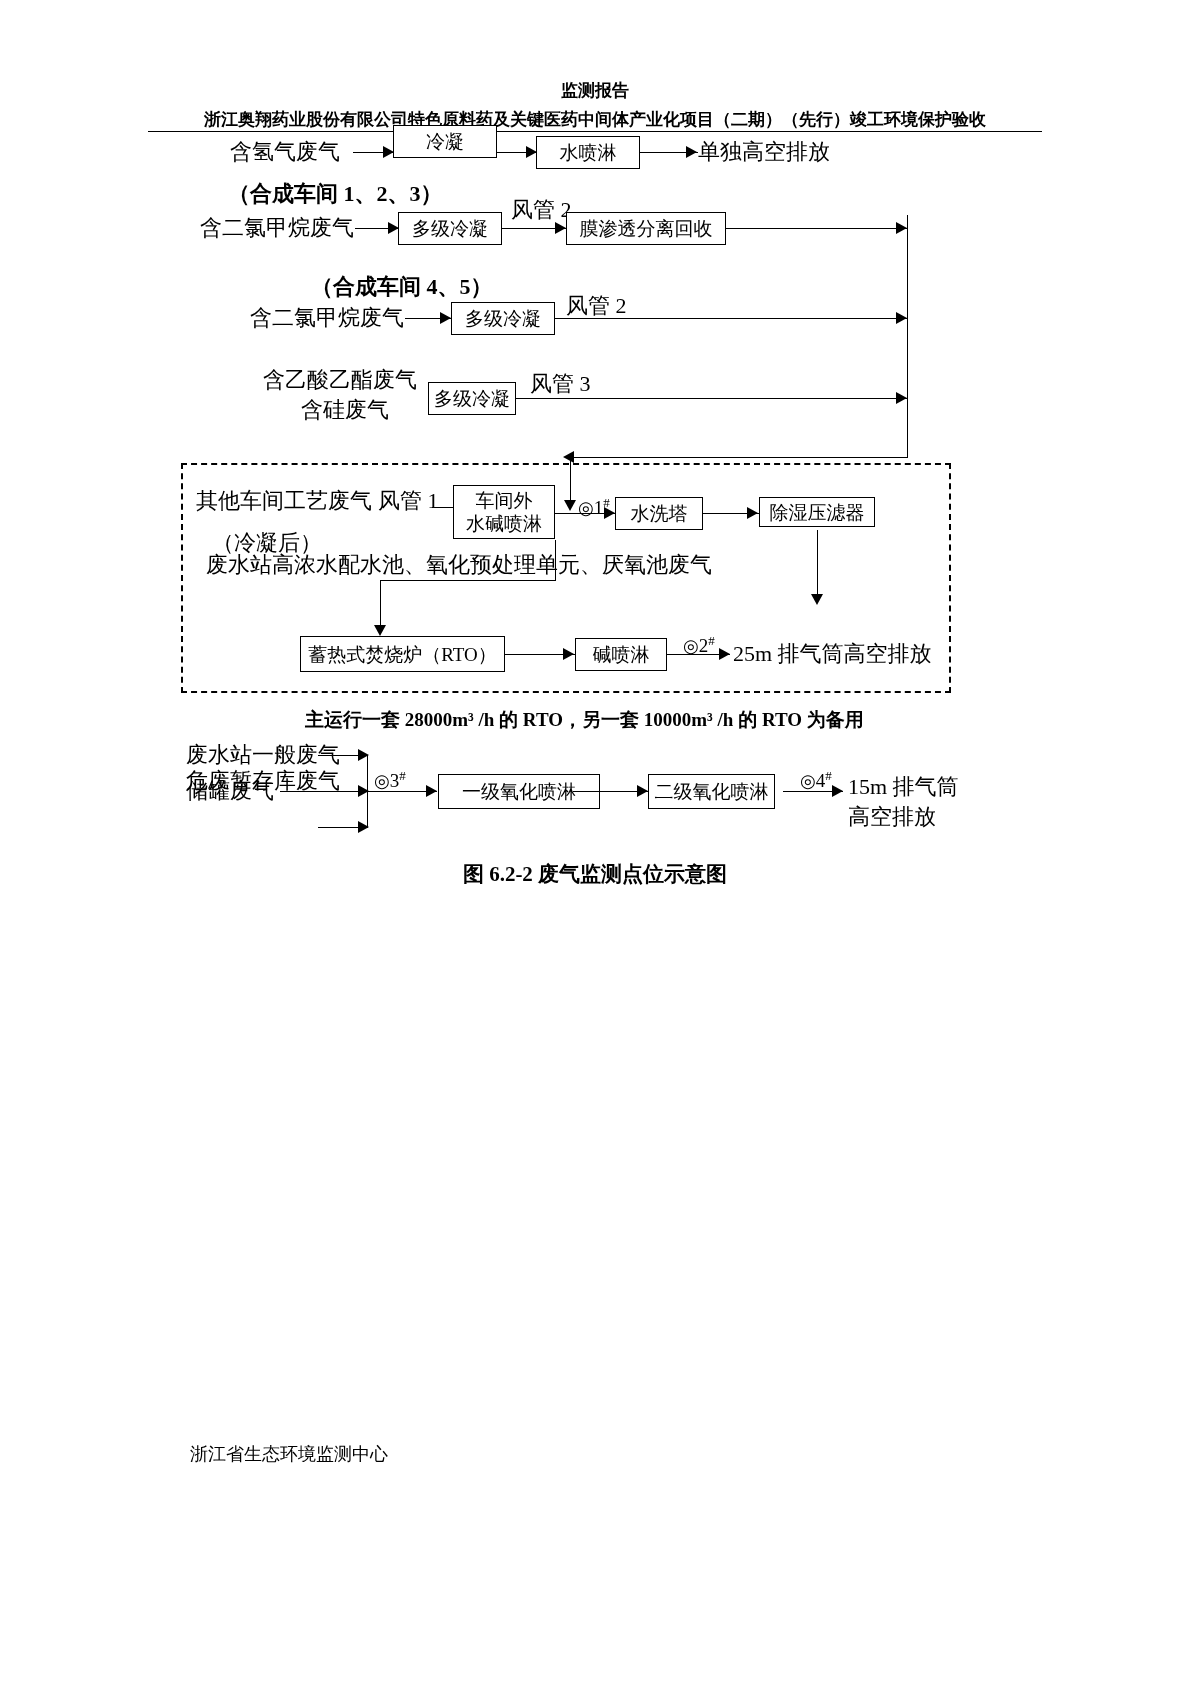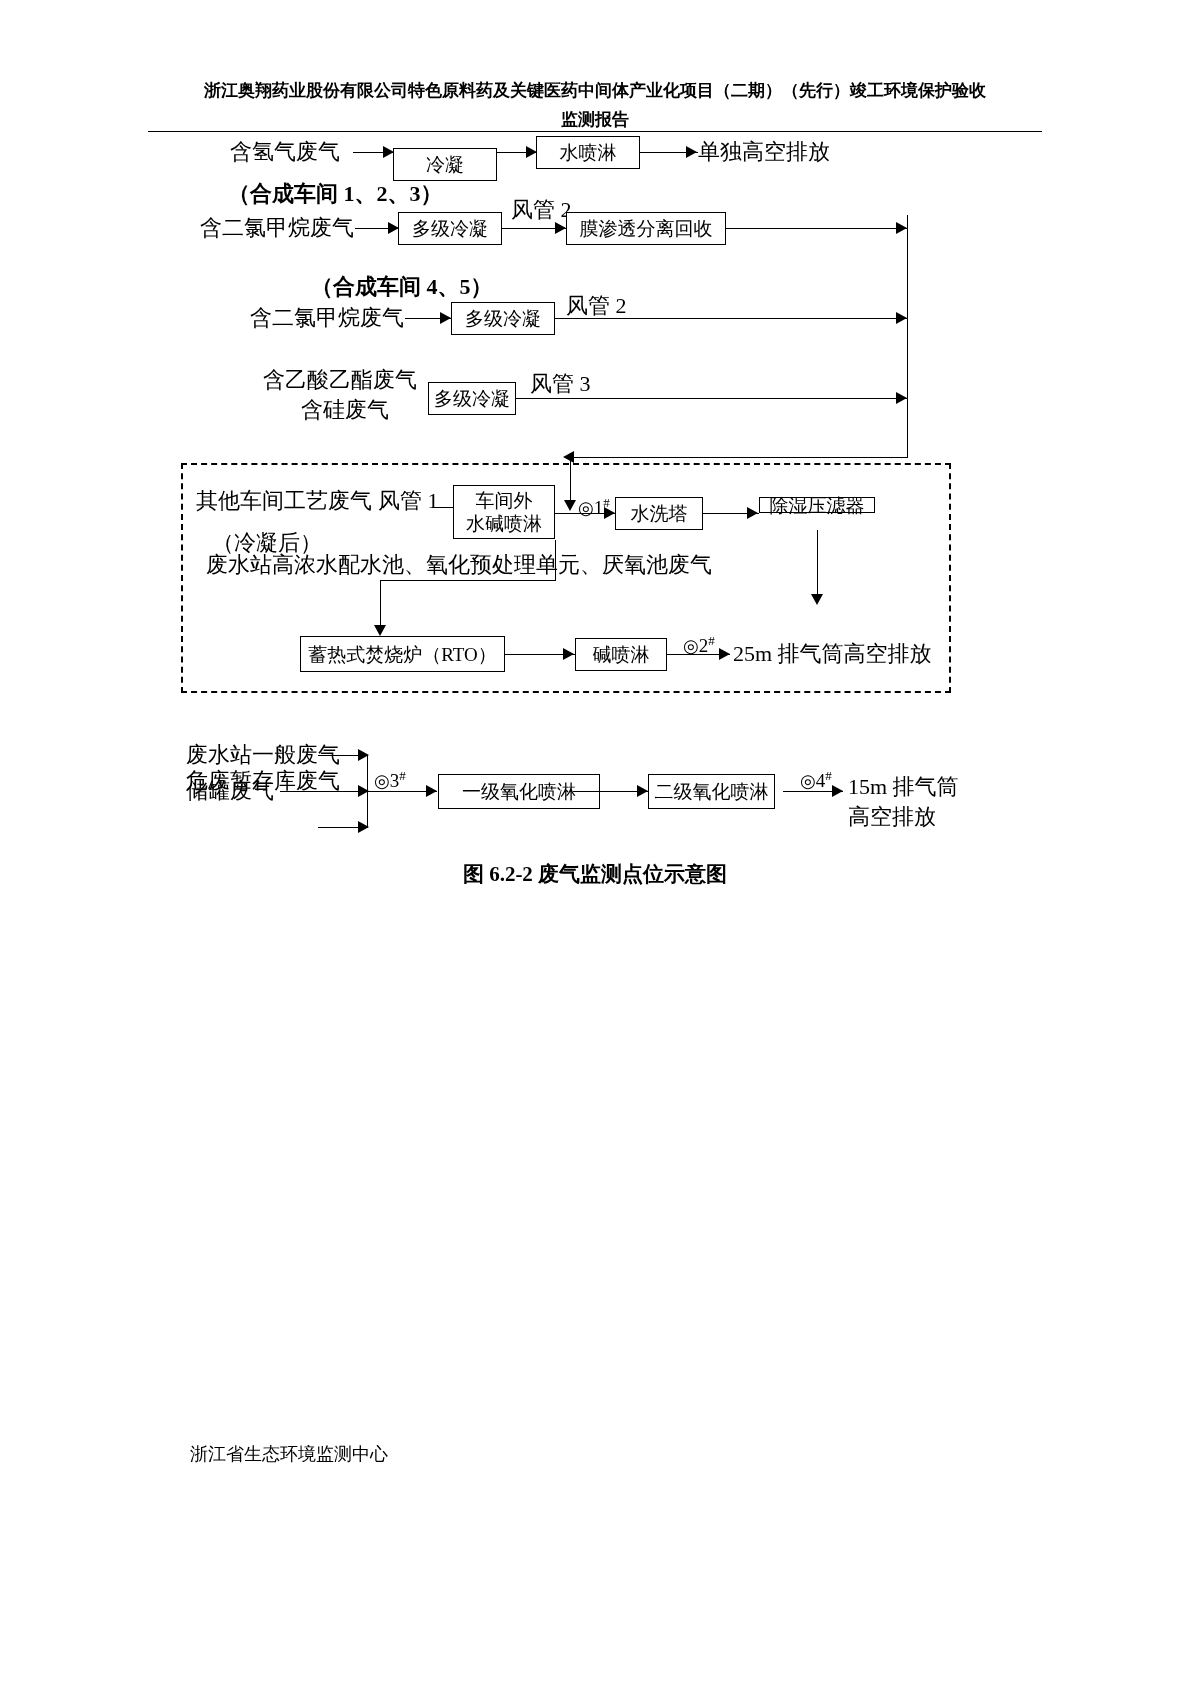--- a/index.html
+++ b/index.html
@@ -133,29 +133,29 @@
     text-align: center;
     font-size: 18px;
   }
 </style>
 </head>
 <body>
 
 <div class="page">
 
   <div class="header">
+    <div>监测报告</div>
     <div>浙江奥翔药业股份有限公司特色原料药及关键医药中间体产业化项目（二期）（先行）竣工环境保护验收</div>
-    <div>监测报告</div>
   </div>
   <div class="header-rule"></div>
 
   <div class="lbl" style="left:230px; top:140px;">含氢气废气</div>
   <div class="hline" style="left:353px; top:152px; width:42px;"></div>
   <div class="arrow-r" style="left:383px; top:146px;"></div>
-  <div class="box" style="left:393px; top:148px; width:104px; height:33px;">冷凝</div>
+  <div class="box" style="left:393px; top:125px; width:104px; height:33px;">冷凝</div>
   <div class="hline" style="left:497px; top:152px; width:42px;"></div>
   <div class="arrow-r" style="left:526px; top:146px;"></div>
   <div class="box" style="left:536px; top:136px; width:104px; height:33px;">水喷淋</div>
   <div class="hline" style="left:640px; top:152px; width:58px;"></div>
   <div class="arrow-r" style="left:686px; top:146px;"></div>
   <div class="lbl" style="left:698px; top:140px;">单独高空排放</div>
 
   <div class="lbl bold" style="left:228px; top:182px;">（合成车间 1、2、3）</div>
 
   <div class="lbl" style="left:200px; top:216px;">含二氯甲烷废气</div>
@@ -204,21 +204,21 @@
   </div>
 
   <div class="mp" style="left:578px; top:495px;">
     <span class="ring">◎</span><span></span><span>1</span><sup>#</sup>
   </div>
   <div class="hline" style="left:555px; top:513px; width:60px;"></div>
   <div class="arrow-r" style="left:604px; top:507px;"></div>
   <div class="box" style="left:615px; top:497px; width:88px; height:33px;">水洗塔</div>
   <div class="hline" style="left:703px; top:513px; width:56px;"></div>
   <div class="arrow-r" style="left:747px; top:507px;"></div>
-  <div class="box" style="left:759px; top:497px; width:116px; height:16px;">除湿压滤器</div>
+  <div class="box" style="left:759px; top:497px; width:116px; height:30px;">除湿压滤器</div>
 
   <div class="lbl" style="left:206px; top:553px;">废水站高浓水配水池、氧化预处理单元、厌氧池废气</div>
 
   <div class="vline" style="left:380px; top:580px; height:52px;"></div>
   <div class="arrow-d" style="left:374px; top:625px;"></div>
   <div class="hline" style="left:380px; top:580px; width:175px;"></div>
   <div class="vline" style="left:555px; top:540px; height:41px;"></div>
 
   <div class="vline" style="left:817px; top:530px; height:72px;"></div>
   <div class="arrow-d" style="left:811px; top:594px;"></div>
@@ -227,20 +227,21 @@
   <div class="hline" style="left:505px; top:654px; width:70px;"></div>
   <div class="arrow-r" style="left:563px; top:648px;"></div>
   <div class="box" style="left:575px; top:638px; width:92px; height:33px;">碱喷淋</div>
   <div class="mp" style="left:683px; top:633px;">
     <span class="ring">◎</span><span>2</span><sup>#</sup>
   </div>
   <div class="hline" style="left:667px; top:654px; width:63px;"></div>
   <div class="arrow-r" style="left:719px; top:648px;"></div>
   <div class="lbl" style="left:733px; top:642px;">25m 排气筒高空排放</div>
 
+  <div class="note" style="left:305px; top:707px;">主运行一套 28000m³ /h 的 RTO，另一套 10000m³ /h 的 RTO 为备用</div>
 
   <div class="lbl" style="left:186px; top:743px;">废水站一般废气</div>
   <div class="lbl" style="left:186px; top:779px;">储罐废气</div>
   <div class="lbl" style="left:186px; top:769px;">危废暂存库废气</div>
 
   <div class="hline" style="left:318px; top:755px; width:50px;"></div>
   <div class="arrow-r" style="left:358px; top:749px;"></div>
   <div class="hline" style="left:280px; top:791px; width:88px;"></div>
   <div class="arrow-r" style="left:358px; top:785px;"></div>
   <div class="hline" style="left:318px; top:827px; width:50px;"></div>

